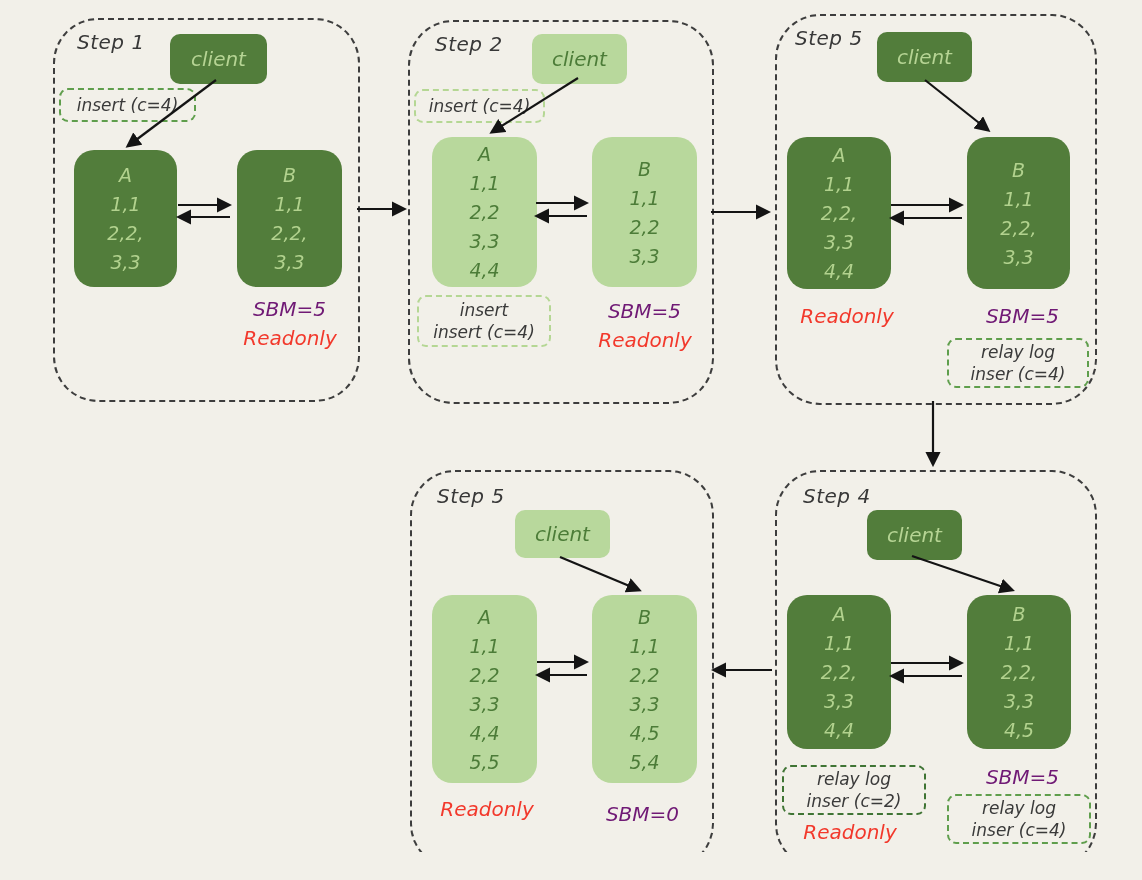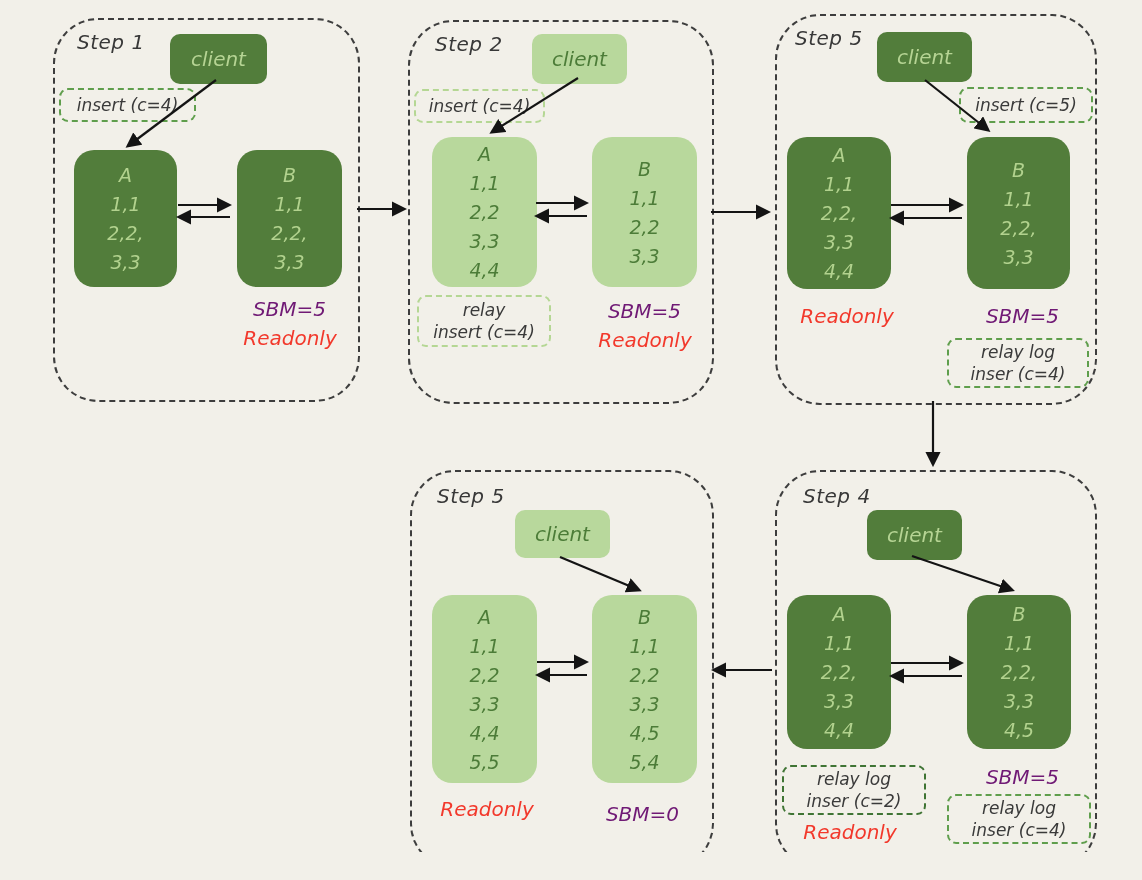--- a/index.html
+++ b/index.html
@@ -82,33 +82,30 @@
       <div>3,3</div>
       <div>4,4</div>
     </div>
     <div class="node light" style="left:182px;top:115px;width:105px;height:150px;">
       <div class="node-name">B</div>
       <div>1,1</div>
       <div>2,2</div>
       <div>3,3</div>
     </div>
     <div class="ann light" style="left:7px;top:273px;width:130px;height:48px;">
-      <span>relay</span>
+      <span>insert</span>
       <span>insert (c=4)</span>
     </div>
     <div class="sbm" style="left:182px;top:277px;width:105px;">SBM=5</div>
     <div class="readonly" style="left:180px;top:306px;width:110px;">Readonly</div>
   </div>
 
   <div class="step" style="left:775px;top:14px;width:318px;height:387px;">
     <div class="step-title" style="left:18px;top:10px;">Step 5</div>
     <div class="client dark" style="left:100px;top:16px;width:95px;height:50px;">client</div>
-    <div class="ann medium" style="left:182px;top:71px;width:130px;height:32px;">
-      <span>insert (c=5)</span>
-    </div>
     <div class="node dark" style="left:10px;top:121px;width:104px;height:152px;">
       <div class="node-name">A</div>
       <div>1,1</div>
       <div>2,2,</div>
       <div>3,3</div>
       <div>4,4</div>
     </div>
     <div class="node dark" style="left:190px;top:121px;width:103px;height:152px;">
       <div class="node-name">B</div>
       <div>1,1</div>

